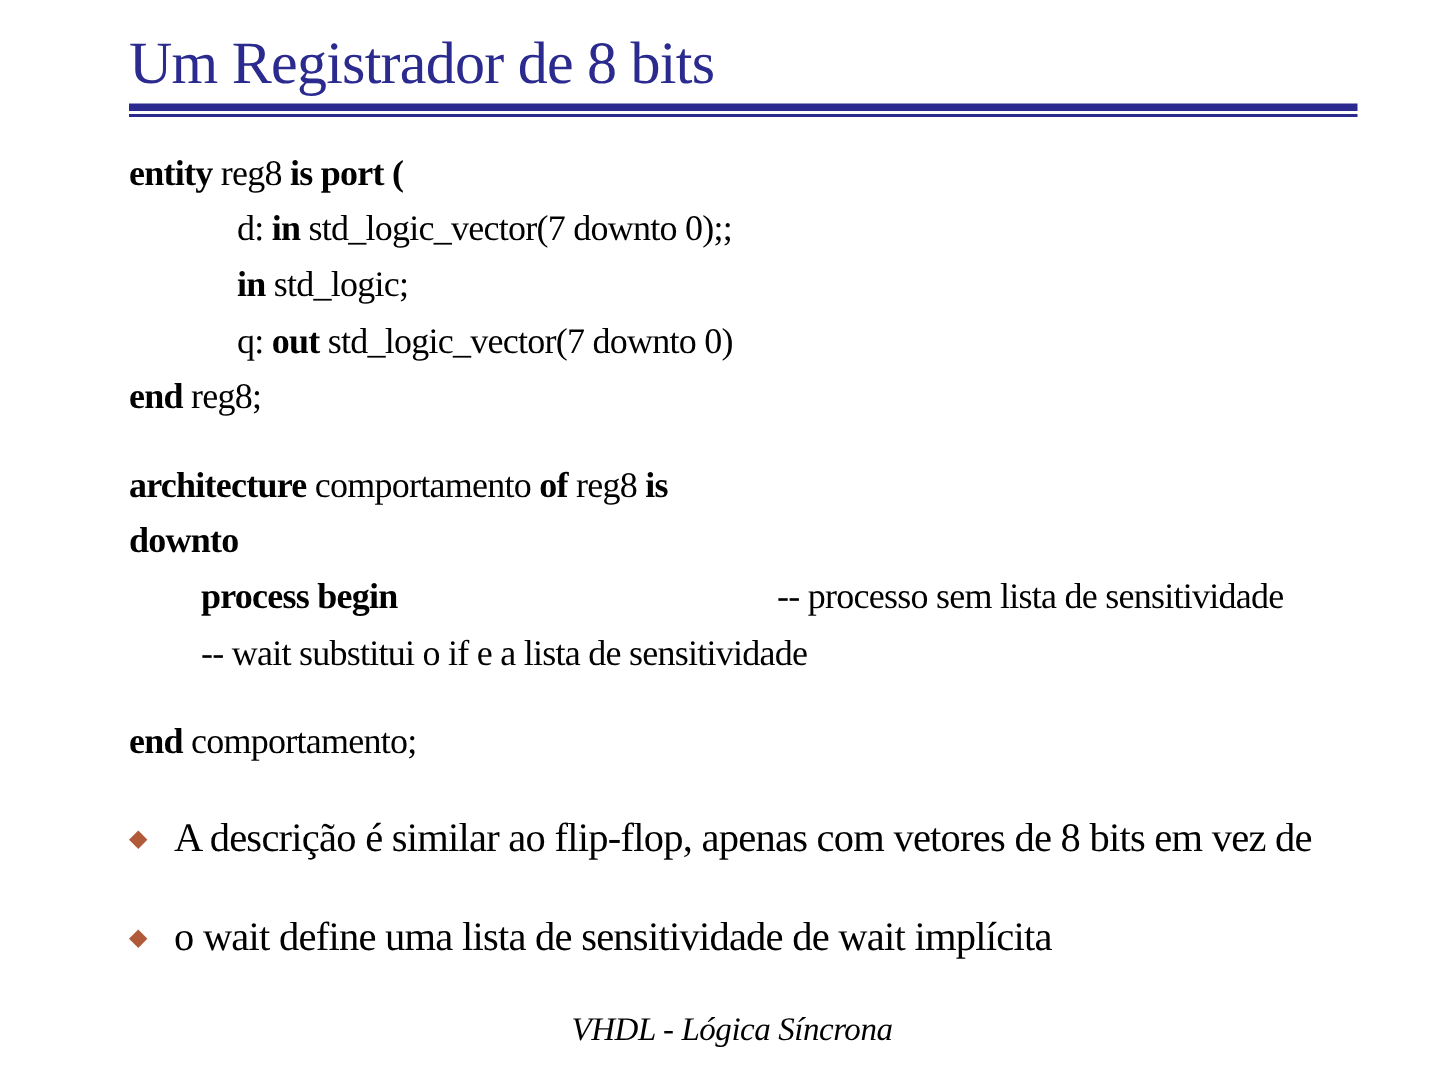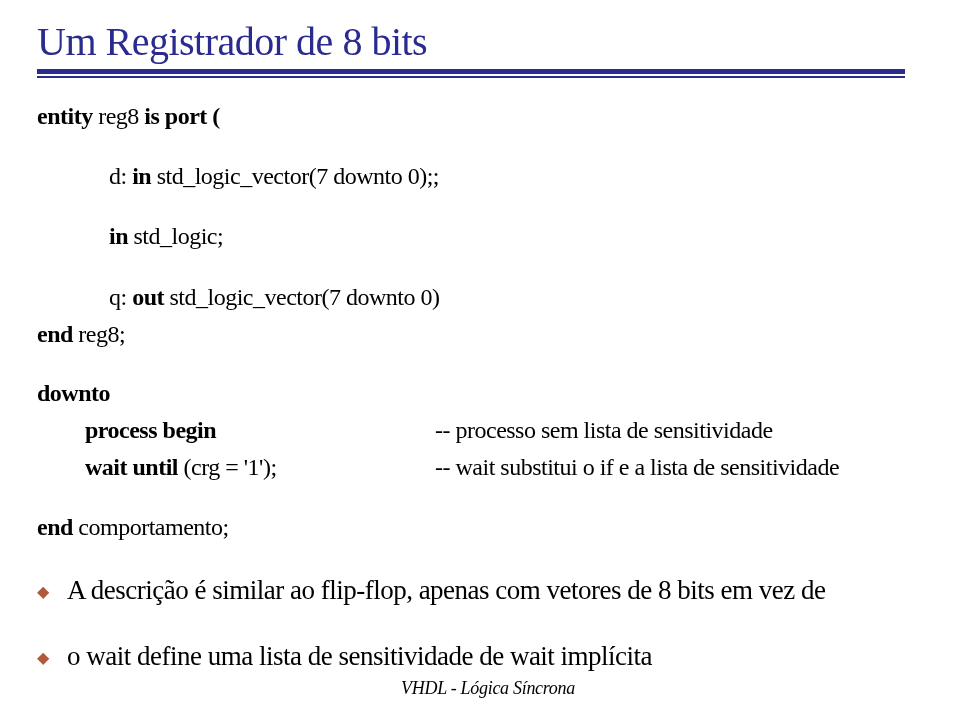--- a/index.html
+++ b/index.html
@@ -7,21 +7,21 @@
     padding: 0;
     width: 960px;
     height: 717px;
     font-family: Georgia, 'Times New Roman', serif;
     background: #ffffff;
     color: #000000;
     position: relative;
     overflow: hidden;
   }
   .slide {
-    padding: 18px 55px 0 37px;
+    padding: 18px 55px 0 86px;
     box-sizing: border-box;
     height: 100%;
     position: relative;
     border-radius: 30px;
   }
   .title {
     font-size: 40px;
     color: #2a2a8f;
     font-weight: normal;
     margin: 0 0 4px 0;
@@ -43,27 +43,27 @@
     font-size: 24px;
     line-height: 1.55;
     margin-bottom: 24px;
     letter-spacing: -0.5px;
   }
   .bold {
     font-weight: bold;
   }
   .indent1 {
     padding-left: 72px;
-    margin-top: 23px;
   }
   .indent2 {
     padding-left: 48px;
   }
   .row {
     display: flex;
+    gap: 34px;
   }
   .row .left {
     flex: 0 0 auto;
   }
   .row .right {
     flex: 0 0 auto;
   }
   .comment {
     font-weight: normal;
   }
@@ -87,21 +87,21 @@
     flex: 1;
   }
   .italic {
   }
   .footer {
     position: absolute;
     left: 16px;
     right: 0;
     bottom: 18px;
     text-align: center;
-    font-size: 18px;
+    font-size: 22px;
     font-style: italic;
     letter-spacing: -0.3px;
   }
 </style>
 </head>
 <body>
 
 <div class="slide">
   <h1 class="title">Um Registrador de 8 bits</h1>
   <div class="title-underline">
@@ -120,32 +120,32 @@
       <span class="bold">in</span><span> std_logic;</span>
     </div>
     <div class="indent1">
       <span>q: </span><span class="bold">out</span><span> std_logic_vector(7 downto 0)</span>
     </div>
     <div>
       <span class="bold">end</span><span> reg8;</span>
     </div>
     <div style="height:22px"></div>
     <div>
+      <span class="bold">architecture</span><span> comportamento </span><span class="bold">of</span><span> reg8 </span><span class="bold">is</span>
+    </div>
+    <div>
       <span class="bold">downto</span>
     </div>
     <div class="row indent2">
       <div class="left" style="width:350px">
         <span class="bold">process begin</span>
       </div>
       <div class="right comment">-- processo sem lista de sensitividade</div>
     </div>
     <div class="row indent2">
-      <div class="left" style="width:350px">
-        <span class="bold">wait until</span><span> (crg = '1');</span>
-      </div>
       <div class="right comment">-- wait substitui o if e a lista de sensitividade</div>
     </div>
     <div style="height:22px"></div>
     <div>
       <span class="bold">end</span><span> comportamento;</span>
     </div>
   </div>
 
   <div class="bullets">
     <div class="bullet-row">

